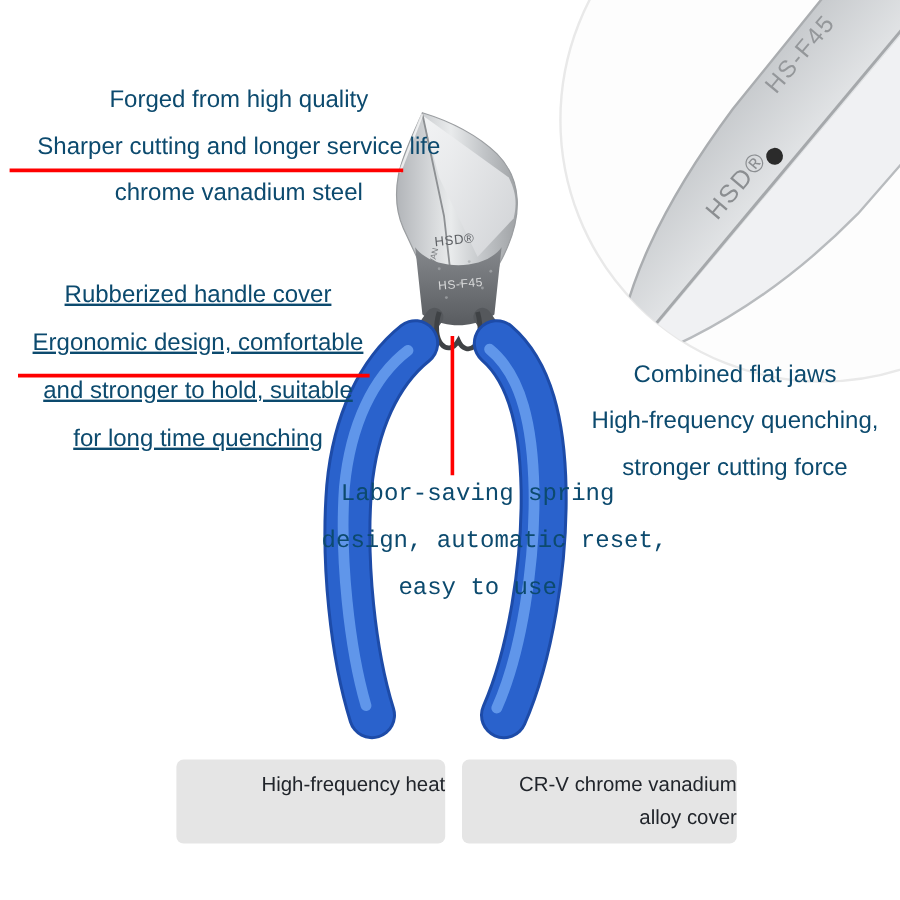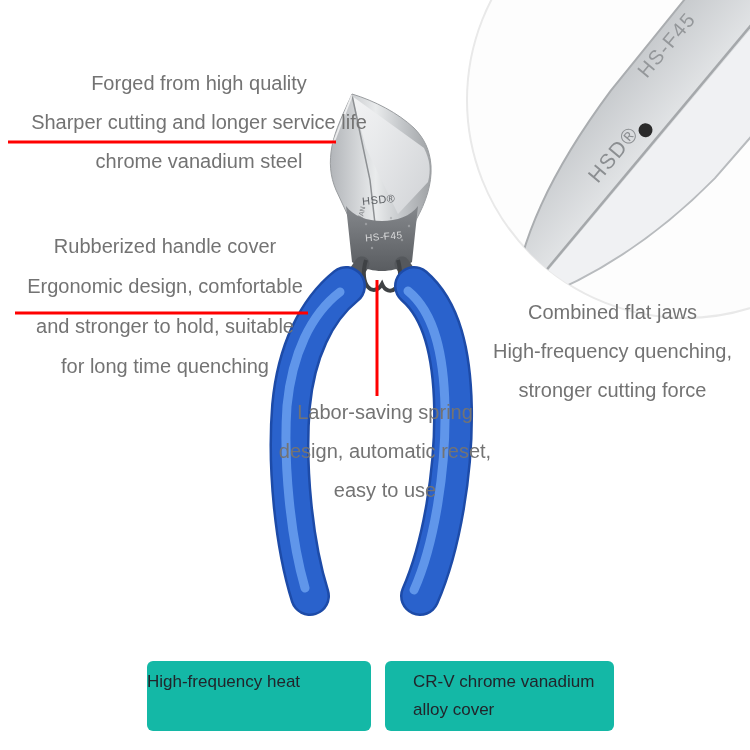--- a/index.html
+++ b/index.html
@@ -1,26 +1,26 @@
 <!DOCTYPE html>
 <html><head>
 <meta charset="utf-8">
 <style>
   html,body{margin:0;padding:0;background:#ffffff;}
   .stage{
     position:relative;width:750px;height:750px;background:#ffffff;
     font-family:"Liberation Sans",sans-serif;overflow:hidden;
   }
   .stage svg.canvas{position:absolute;left:0;top:0;}
-  .ann{position:absolute;text-align:center;color:#737373;font-size:20px;}
+  .ann{position:absolute;text-align:center;color:#0c4a6e;font-size:20px;}
   .ann .ln{line-height:39px;white-space:nowrap;}
-  .ann-handle .ln{line-height:40px;}
+  .ann-handle .ln{line-height:40px;text-decoration:underline;}
   .badge{
-    position:absolute;background:#14b8a6;border-radius:6px;text-align:left;
-    color:#21252b;font-size:17px;padding-top:7px;box-sizing:border-box;margin-top:28px;
+    position:absolute;background:#e5e5e5;border-radius:6px;text-align:right;
+    color:#21252b;font-size:17px;padding-top:7px;box-sizing:border-box;
   }
   .badge .ln{line-height:28px;white-space:nowrap;}
 </style>
 </head>
 <body>
 
 <div class="stage">
 
   <svg class="canvas" width="750" height="750" viewBox="0 0 750 750">
     <defs>
@@ -123,21 +123,21 @@
     <div class="ln">and stronger to hold, suitable</div>
     <div class="ln">for long time quenching</div>
   </div>
 
   <div class="ann" style="left:470px;top:293px;width:285px;">
     <div class="ln">Combined flat jaws</div>
     <div class="ln">High-frequency quenching,</div>
     <div class="ln">stronger cutting force</div>
   </div>
 
-  <div class="ann" style="left:255px;top:393px;width:260px;">
+  <div class="ann" style="left:268px;top:393px;width:260px;font-family:Liberation Mono, monospace;">
     <div class="ln">Labor-saving spring</div>
     <div class="ln">design, automatic reset,</div>
     <div class="ln">easy to use</div>
   </div>
 
   <div class="badge" style="left:147px;top:633px;width:224px;height:70px;">
     <div class="ln">High-frequency heat</div>
   </div>
 
   <div class="badge" style="left:385px;top:633px;width:229px;height:70px;padding-left:28px;">

